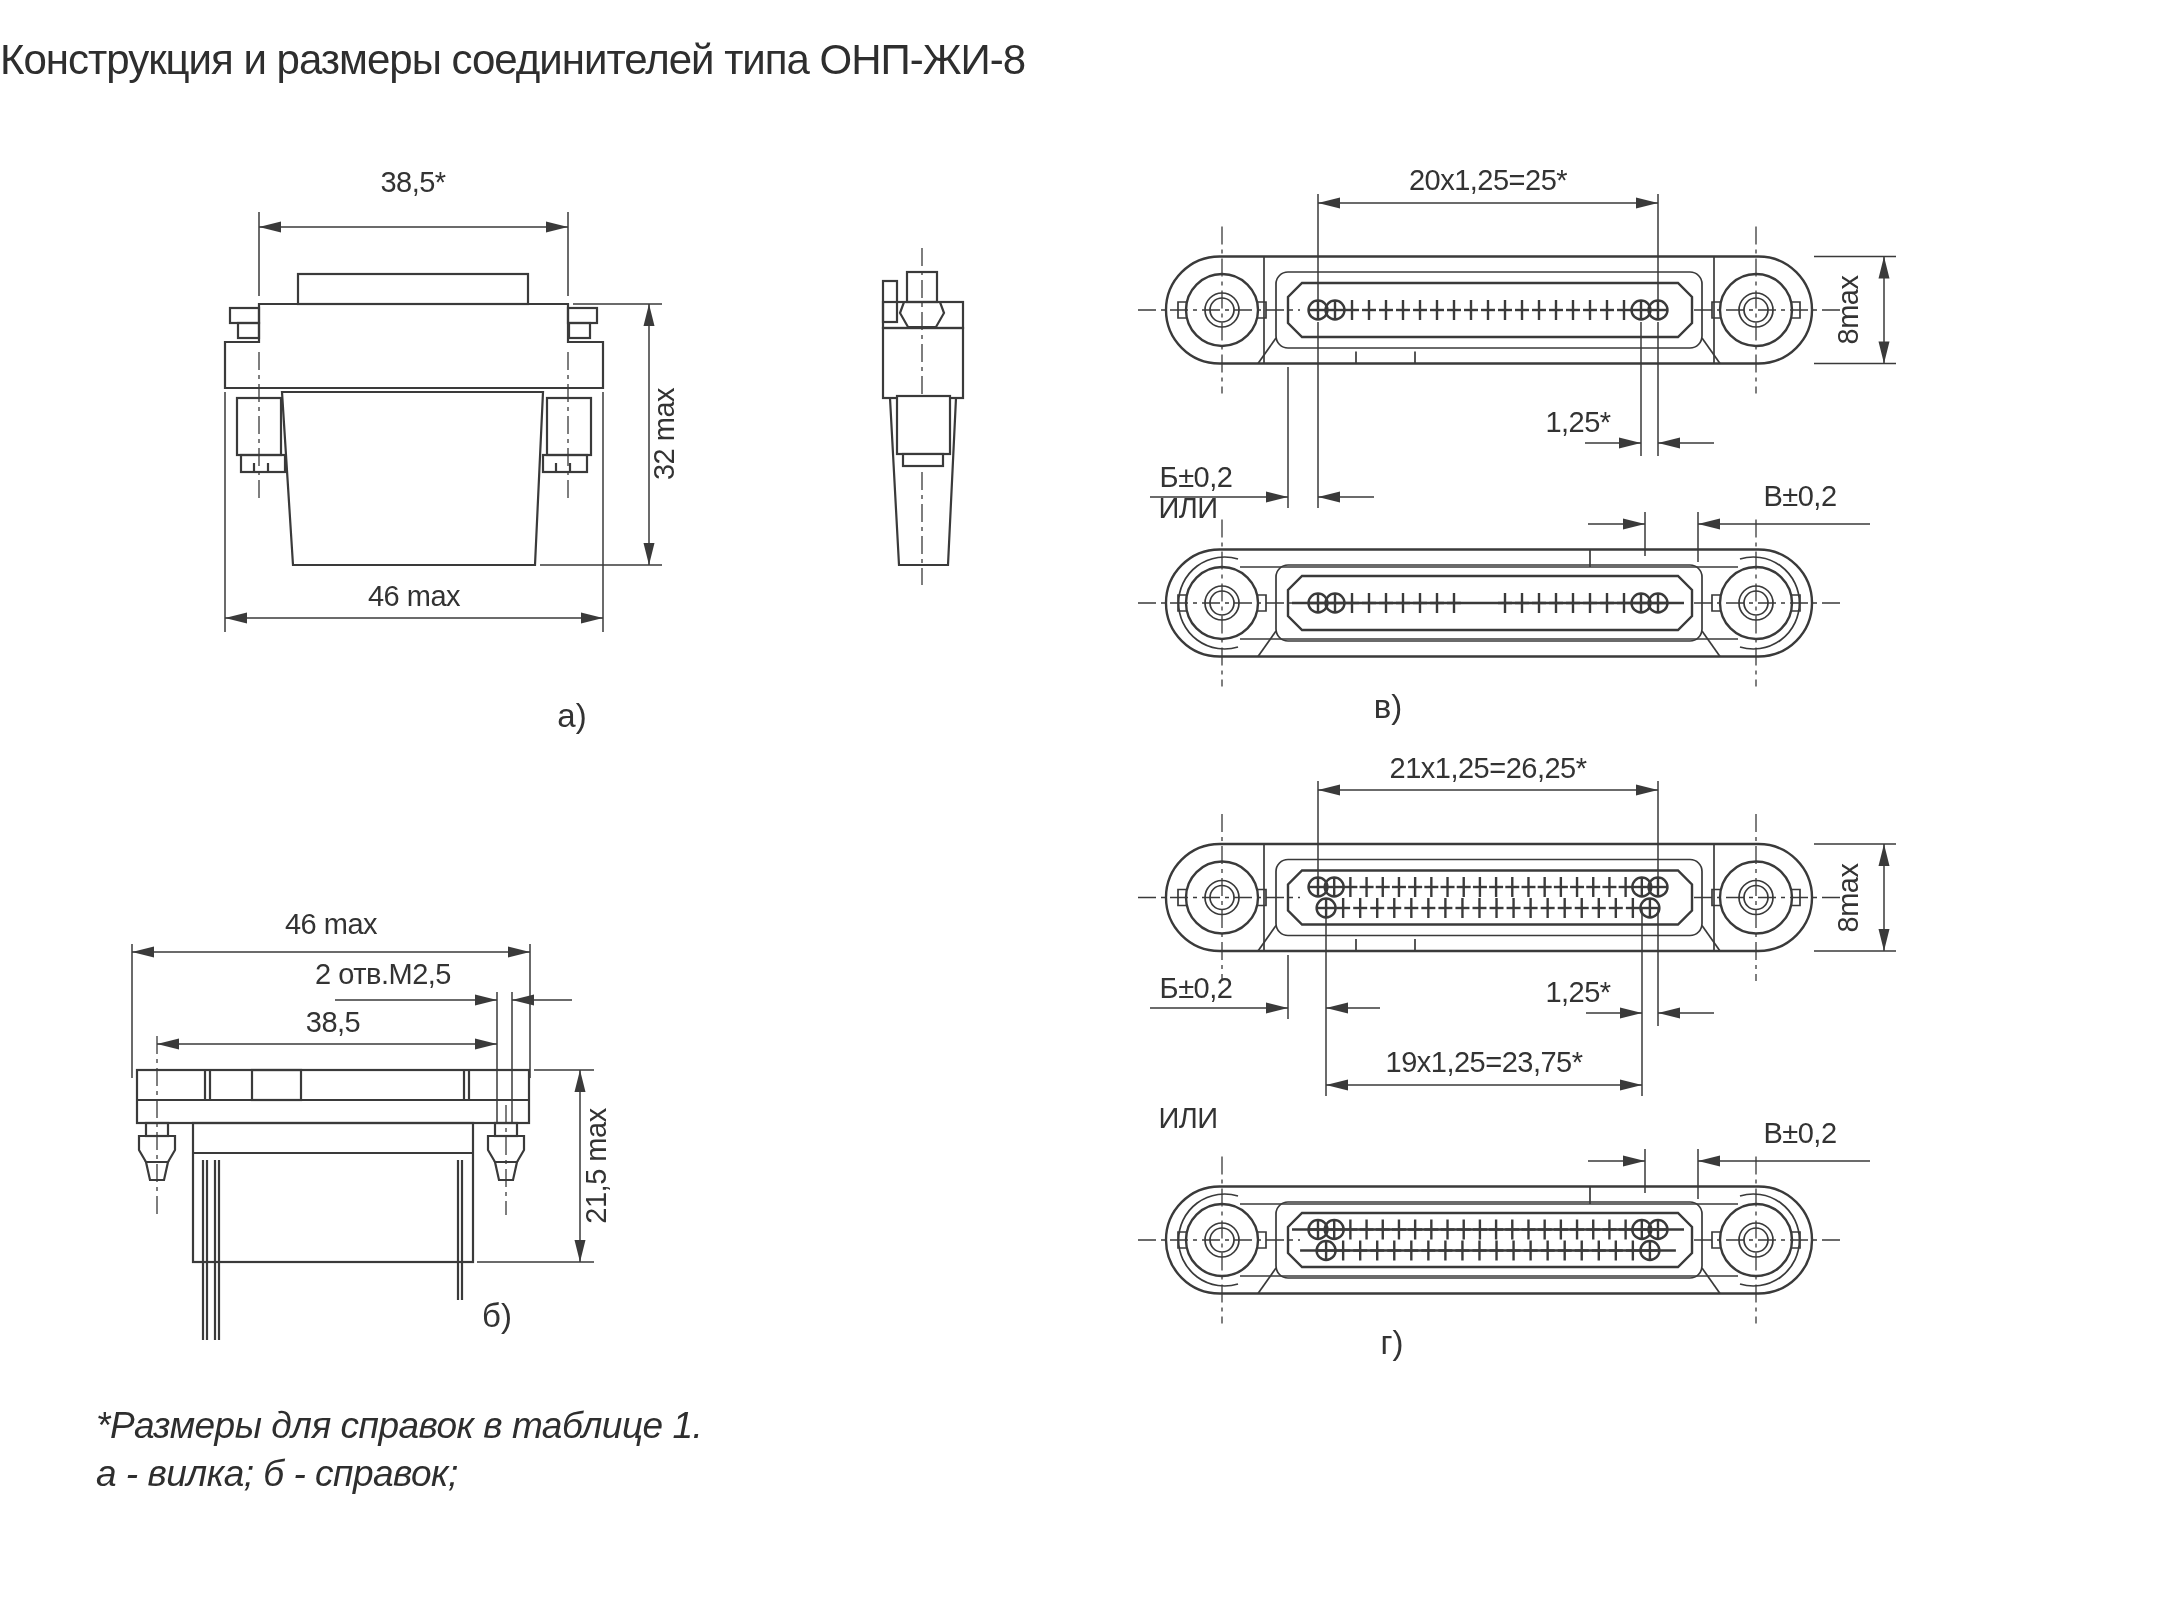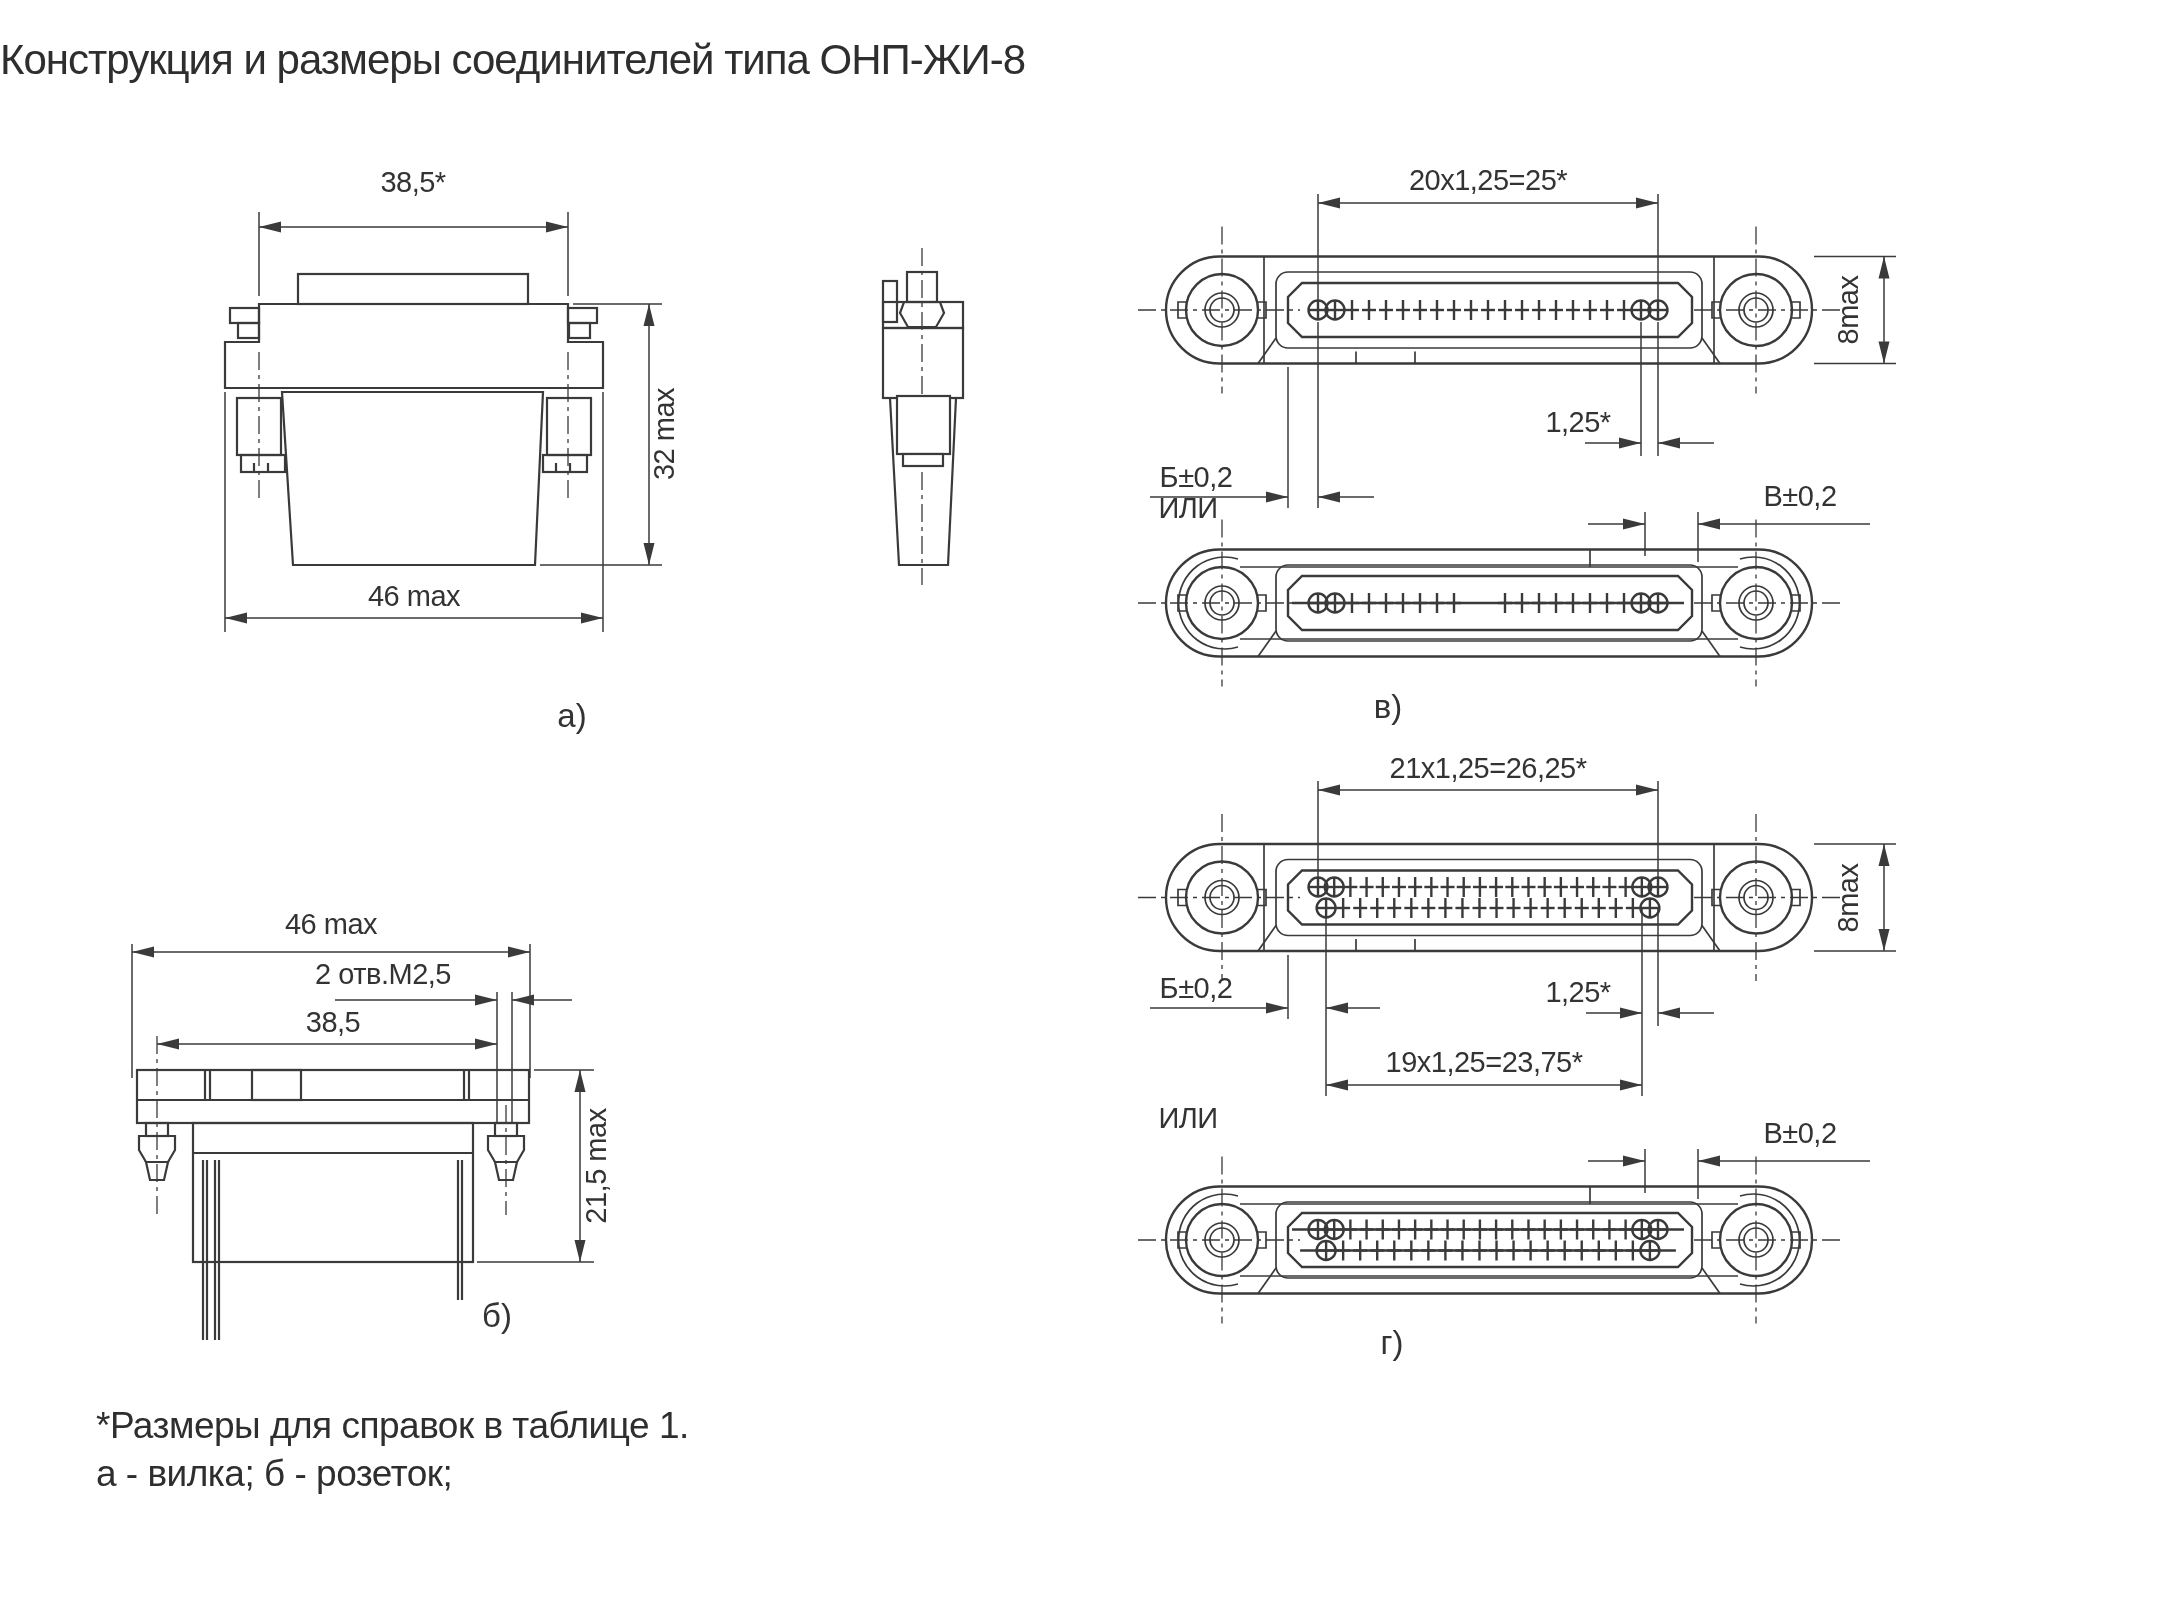--- a/index.html
+++ b/index.html
@@ -2,21 +2,21 @@
 <html><head>
 <meta charset="utf-8">
 <style>
   html,body{margin:0;padding:0;background:#fff;}
   body{width:2158px;height:1619px;position:relative;overflow:hidden;
        font-family:"Liberation Sans",sans-serif;}
   .title{position:absolute;top:36px;left:0;width:2060px;
          font-size:42px;color:#2e2e2e;letter-spacing:-1px;white-space:nowrap;}
   .notes{position:absolute;left:96px;top:1402px;font-size:37px;line-height:48px;
          color:#2e2e2e;letter-spacing:-0.5px;}
-  .notes div{white-space:nowrap;}
+  .notes div{white-space:nowrap;font-style:italic;}
   svg{position:absolute;top:0;left:0;}
   
   .st > *{stroke:#3a3a3a;stroke-width:2.2;fill:none;}
   .s2{stroke:#3a3a3a;stroke-width:2.4;fill:none;}
   .s1{stroke:#3a3a3a;stroke-width:1.7;fill:none;}
   .dl{stroke:#3a3a3a;stroke-width:1.5;fill:none;}
   .st .cl, .cl{stroke:#3a3a3a;stroke-width:1.3;fill:none;stroke-dasharray:18 5 4 5;}
   .ar{fill:#3a3a3a;stroke:none;}
   text.dim{font-family:"Liberation Sans",sans-serif;font-size:29px;fill:#333;
            text-anchor:middle;letter-spacing:-0.5px;}
@@ -587,14 +587,14 @@
     <text class="dim" x="1578" y="1002">1,25*</text>
     <text class="dim" x="1484" y="1072">19x1,25=23,75*</text>
     <text class="dim" x="1188" y="1128">ИЛИ</text>
     <text class="dim" x="1800" y="1143">В±0,2</text>
     <text class="lbl" x="1392" y="1354">г)</text>
   </g>
 </svg>
 
 <div class="notes">
   <div>*Размеры для справок в таблице 1.</div>
-  <div>а - вилка; б - розеток;</div>
+  <div>а - вилка; б - справок;</div>
 </div>
 
 </body></html>

